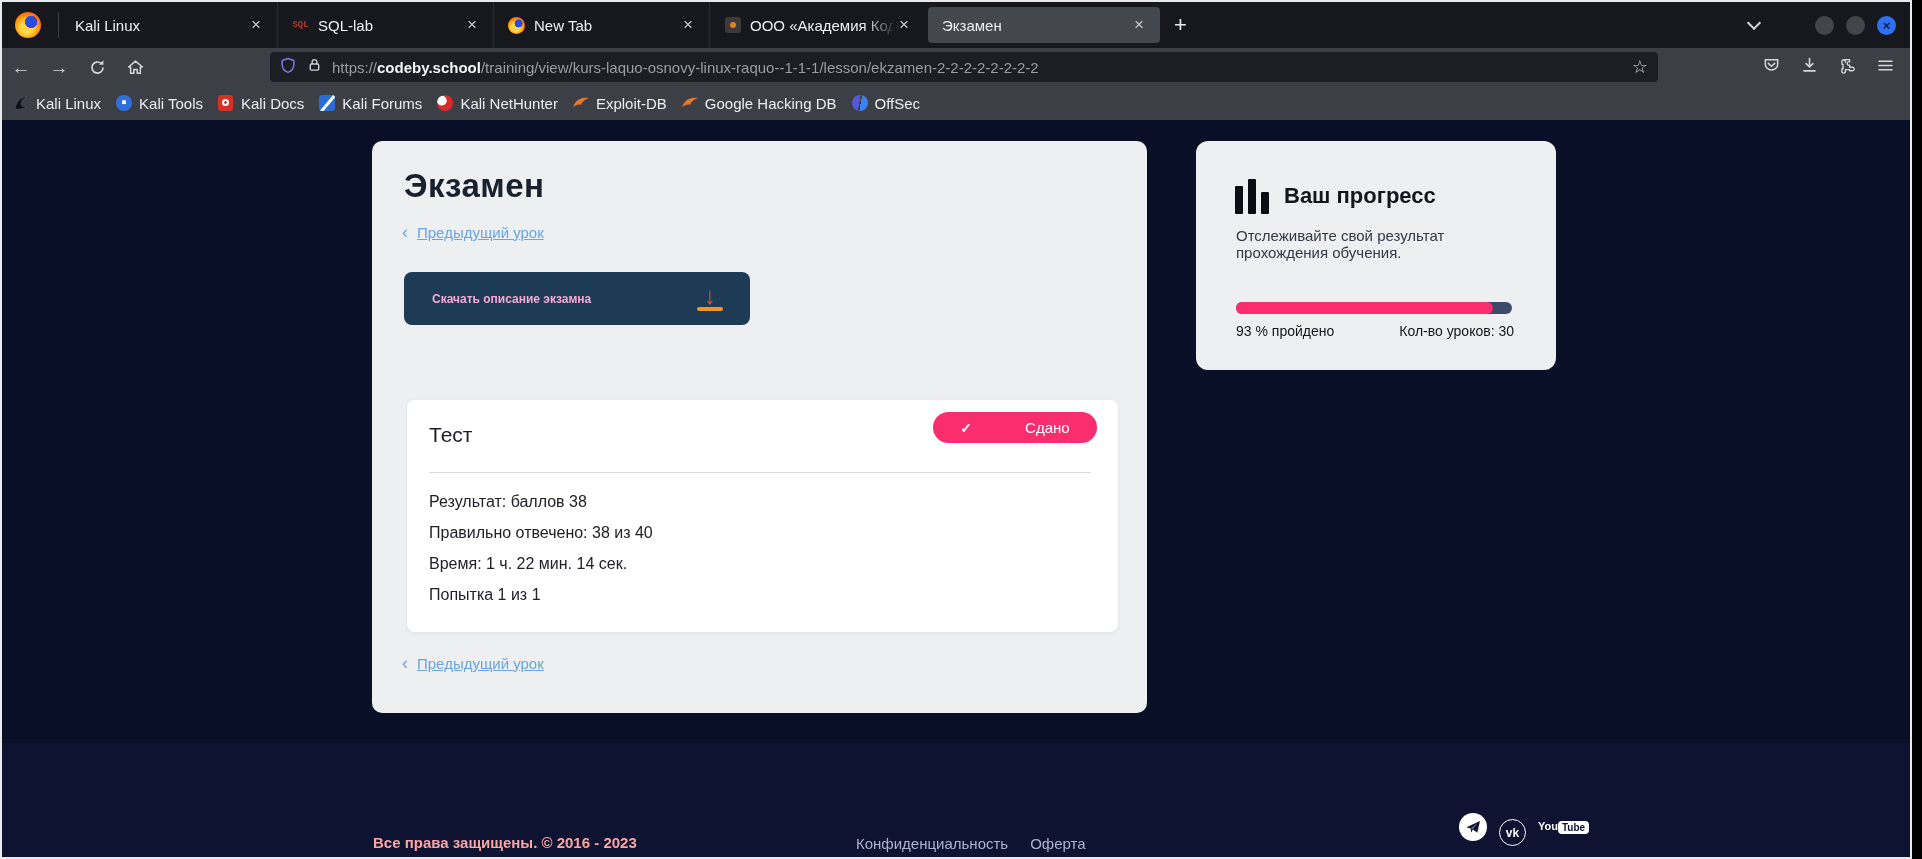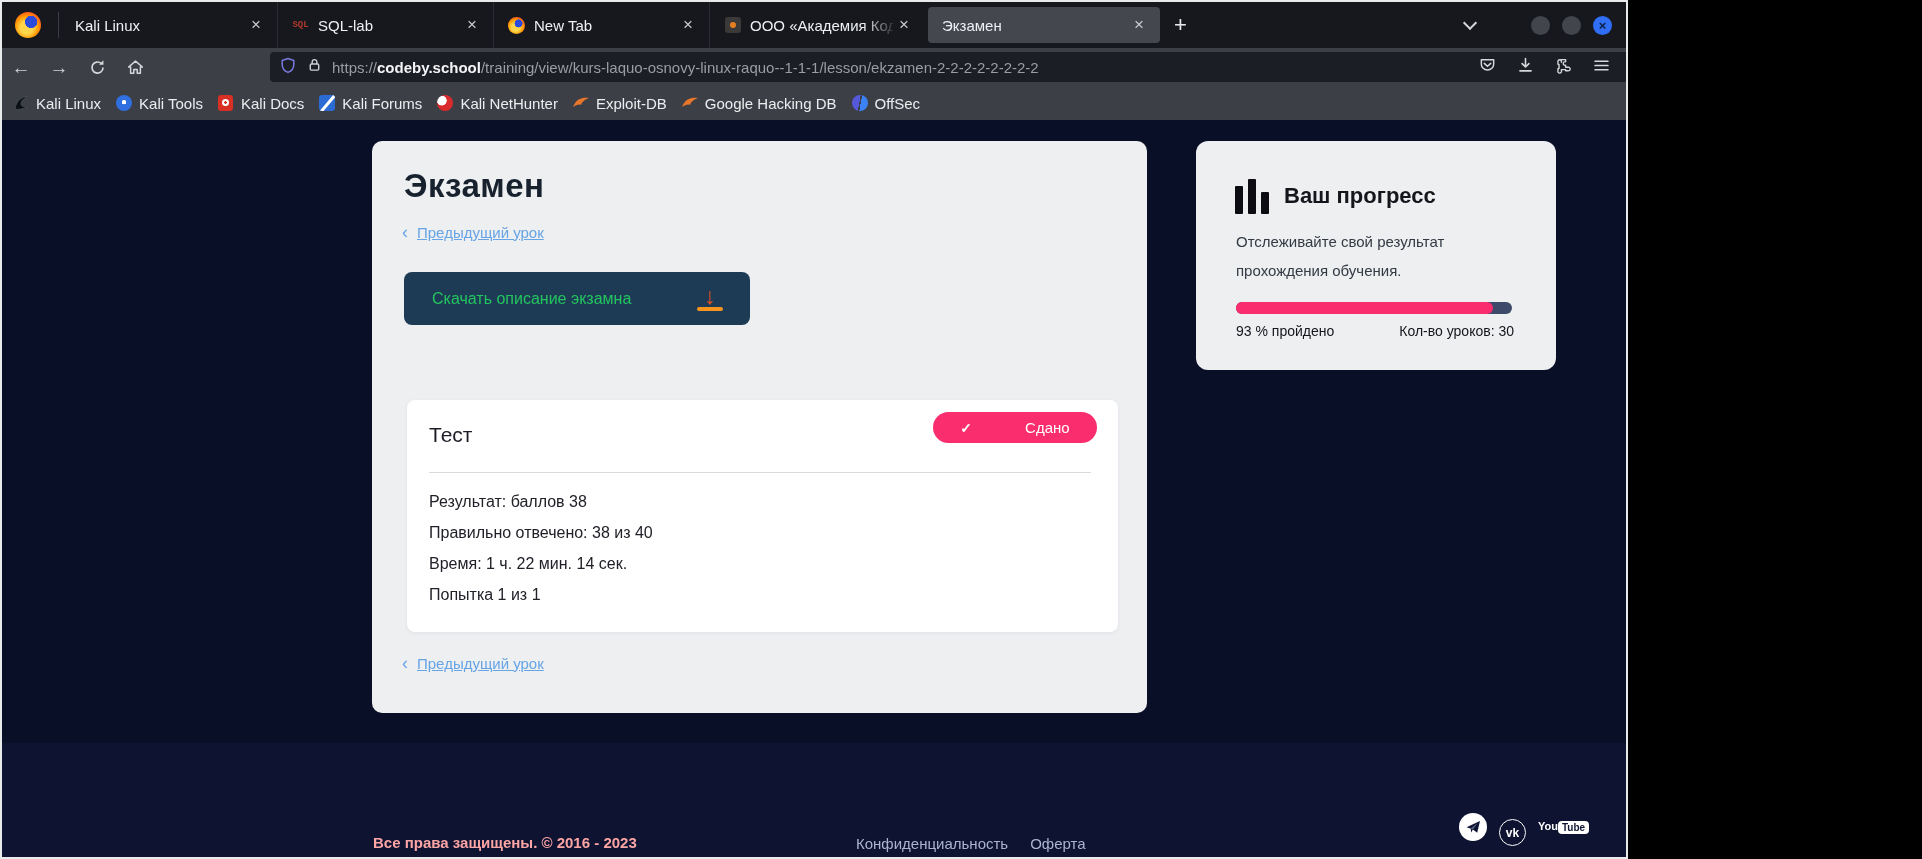--- a/index.html
+++ b/index.html
@@ -1,17 +1,17 @@
 <!DOCTYPE html>
 <html><head>
 <meta charset="utf-8">
 <style>
   * { margin:0; padding:0; box-sizing:border-box; }
   body { font-family:"Liberation Sans", sans-serif; background:#000; }
-  .window { position:relative; width:1628px; height:859px; background:#0a0f28; overflow:hidden;
+  .window { position:relative; width:1912px; height:859px; background:#0a0f28; overflow:hidden;
             border:2px solid #e9eaec; }
 
   
   .tabbar { position:absolute; top:0; left:0; right:0; height:46px; background:#16181d;
             display:flex; align-items:center; }
   .ff-corner { width:26px; height:26px; margin-left:13px; border-radius:50%;
        background: radial-gradient(circle at 62% 38%, #2b4bdd 0 26%, rgba(0,0,0,0) 28%),
                    radial-gradient(circle at 45% 60%, #ffd54a 0 30%, #ff9500 55%, #ff3b30 85%, #c2185b 100%); }
   .tab-sep { width:1px; height:26px; background:#3a3d44; margin-left:17px; }
   .tabs { display:flex; height:100%; align-items:center; margin-left:2px; }
@@ -74,21 +74,21 @@
   .page-title { position:absolute; left:32px; top:26px; font-size:33px; font-weight:600;
                 color:#18222e; letter-spacing:.5px; }
   .prev-link { position:absolute; display:flex; align-items:center; gap:9px; color:#67a4e5; font-size:15px; }
   .prev-link .chev { font-size:18px; line-height:1; }
   .prev-link .txt { text-decoration:underline; cursor:pointer; }
   .prev-top { left:30px; top:82px; }
   .prev-bottom { left:30px; top:513px; }
   .dl-btn { position:absolute; left:32px; top:131px; width:346px; height:53px; background:#1e3b55;
             border-radius:8px; display:flex; align-items:center; justify-content:space-between;
             padding:0 26px 0 28px; cursor:pointer; }
-  .dl-btn .lbl { color:#22c55e; font-size:16px; }
+  .dl-btn .lbl { color:#f9a8d4; font-size:12px;font-weight:bold; }
   .dl-ico { display:flex; flex-direction:column; align-items:center; width:28px; }
   .dl-ico .arr { color:#f04f1f; font-size:23px; font-weight:bold; line-height:20px; }
   .dl-ico .bar { width:26px; height:4px; border-radius:2px; background:#f7941d; margin-top:1px; }
 
   .test-card { position:absolute; left:35px; top:259px; width:711px; height:232px; background:#fff;
                border-radius:8px; box-shadow:0 1px 4px rgba(20,30,60,.06); }
   .test-title { position:absolute; left:22px; top:23px; font-size:21px; font-weight:500; color:#1c1c26; }
   .badge { position:absolute; right:21px; top:12px; width:164px; height:31px; background:#fa2d6e;
            border-radius:16px; display:flex; align-items:center; justify-content:center; gap:9px; }
   .badge .chk { color:#fff; font-size:14px; font-weight:bold; }
@@ -96,21 +96,21 @@
   .test-divider { position:absolute; left:22px; right:27px; top:72px; height:1px; background:#d9dade; }
   .test-lines { position:absolute; left:22px; top:86px; font-size:16px; color:#212129; line-height:31px; }
 
   .progress-card { position:absolute; left:1194px; top:21px; width:360px; height:229px;
                    background:#edeff1; border-radius:12px; }
   .chart-ico { position:absolute; left:39px; top:38px; width:36px; height:35px; display:flex;
                align-items:flex-end; gap:5px; }
   .chart-ico i { display:block; width:8px; background:#0c0c12; border-radius:1px; }
   .chart-ico .b1 { height:28px; } .chart-ico .b2 { height:35px; } .chart-ico .b3 { height:22px; }
   .progress-title { position:absolute; left:88px; top:42px; font-size:22px; font-weight:bold; color:#15151c; }
-  .progress-desc { position:absolute; left:40px; top:86px; width:292px; font-size:15px; color:#333a44; line-height:29px; }
+  .progress-desc { position:absolute; left:40px; top:86px; width:292px; font-size:15px; color:#333a44; line-height:17px; }
   .progress-track { position:absolute; left:40px; top:161px; width:276px; height:12px; background:#3e4a69; border-radius:6px; }
   .progress-fill { height:12px; background:#fa2d6e; border-radius:6px; }
   .progress-labels { position:absolute; left:40px; top:182px; width:278px; display:flex;
                      justify-content:space-between; font-size:14px; color:#15151c; }
 
   
   .footer { position:absolute; left:0; right:0; bottom:0; height:114px; background:#0d1331; }
   .copyright { position:absolute; left:371px; top:91px; color:#fca5a5; font-size:15px; font-weight:600; }
   .footer-links { position:absolute; left:854px; top:92px; display:flex; gap:22px; }
   .footer-links span { color:#aab3cf; font-size:15px; cursor:pointer; }

